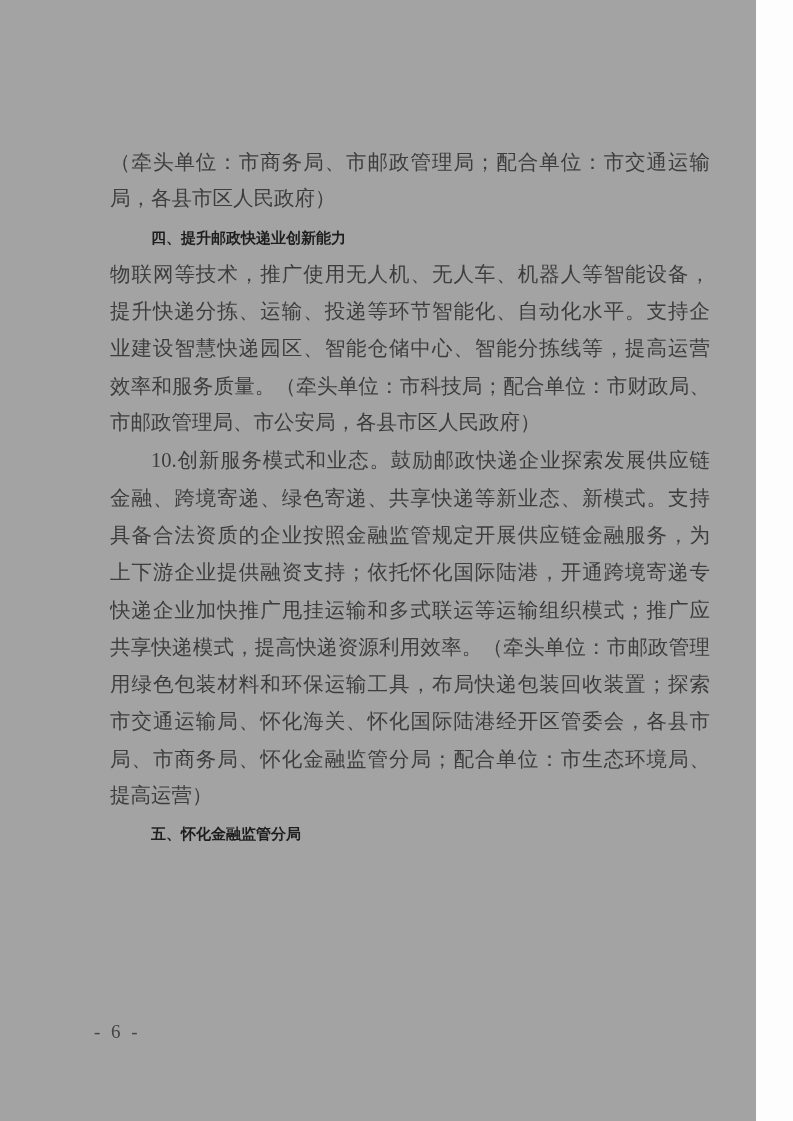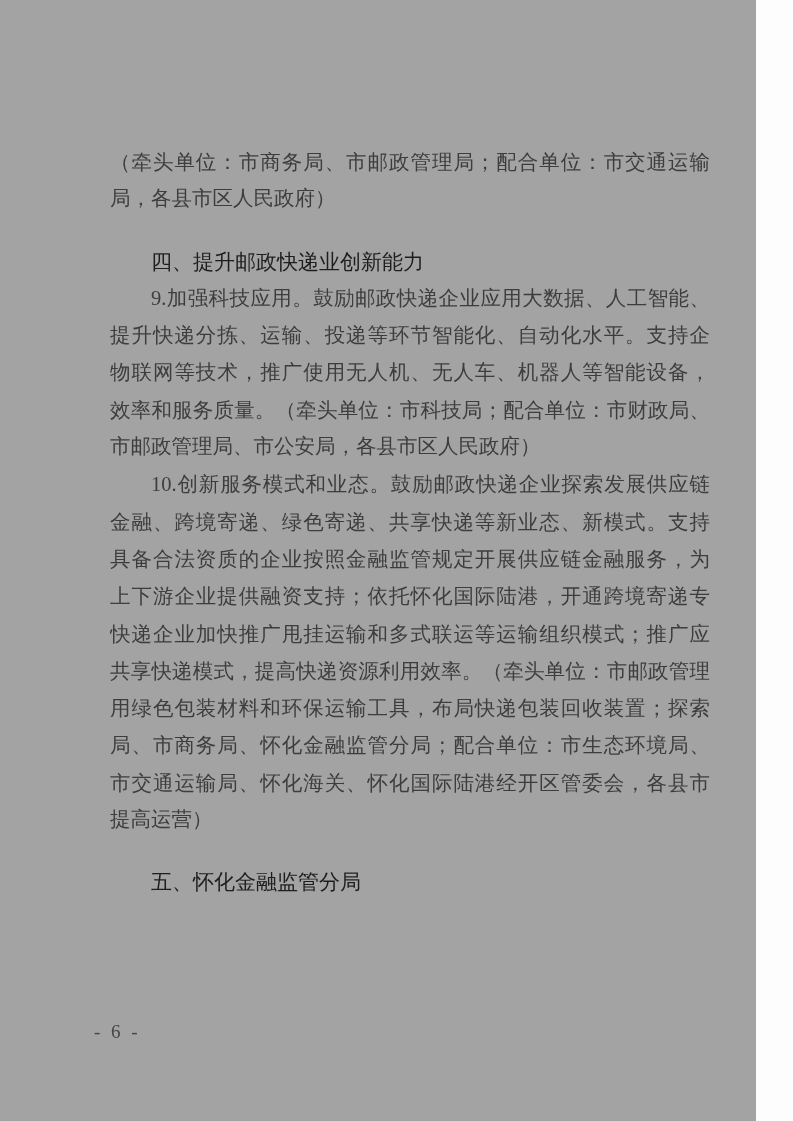--- a/index.html
+++ b/index.html
@@ -28,25 +28,24 @@
   .line {
     height: 37.3px;
     overflow: hidden;
     text-align: justify;
     text-align-last: justify;
   }
   .line.last { text-align-last: left; font-family: Liberation Mono, monospace; }
   .line.indent { text-indent: 41px; }
   .heading .line {
     font-family: "Liberation Sans", "DejaVu Sans", sans-serif;
-    font-weight: 400;
-    font-size: 21px;
+    font-weight: 700;
+    font-size: 15px;
     color: #1e1e1e;
     text-align-last: left;
-    margin-top: 24px;
   }
   .pageno {
     position: absolute;
     left: 94px;
     top: 1021px;
     font-family: "Liberation Serif", "DejaVu Serif", serif;
     font-size: 19px;
     letter-spacing: 3px;
     color: #454545;
   }
@@ -57,36 +56,36 @@
 <div class="page">
   <div class="doc">
       <div class="block paragraph">
         <div class="line">（牵头单位：市商务局、市邮政管理局；配合单位：市交通运输</div>
         <div class="line last">局，各县市区人民政府）</div>
       </div>
       <div class="block heading">
         <div class="line indent last">四、提升邮政快递业创新能力</div>
       </div>
       <div class="block paragraph">
-        <div class="line indent">9.加强科技应用。鼓励邮政快递企业应用大数据、人工智能、</div>
+        <div class="line">物联网等技术，推广使用无人机、无人车、机器人等智能设备，</div>
         <div class="line">提升快递分拣、运输、投递等环节智能化、自动化水平。支持企</div>
-        <div class="line">物联网等技术，推广使用无人机、无人车、机器人等智能设备，</div>
+        <div class="line">业建设智慧快递园区、智能仓储中心、智能分拣线等，提高运营</div>
         <div class="line">效率和服务质量。（牵头单位：市科技局；配合单位：市财政局、</div>
         <div class="line last">市邮政管理局、市公安局，各县市区人民政府）</div>
       </div>
       <div class="block paragraph">
         <div class="line indent">10.创新服务模式和业态。鼓励邮政快递企业探索发展供应链</div>
         <div class="line">金融、跨境寄递、绿色寄递、共享快递等新业态、新模式。支持</div>
         <div class="line">具备合法资质的企业按照金融监管规定开展供应链金融服务，为</div>
         <div class="line">上下游企业提供融资支持；依托怀化国际陆港，开通跨境寄递专</div>
         <div class="line">快递企业加快推广甩挂运输和多式联运等运输组织模式；推广应</div>
         <div class="line">共享快递模式，提高快递资源利用效率。（牵头单位：市邮政管理</div>
         <div class="line">用绿色包装材料和环保运输工具，布局快递包装回收装置；探索</div>
+        <div class="line">市交通运输局、怀化海关、怀化国际陆港经开区管委会，各县市</div>
         <div class="line">局、市商务局、怀化金融监管分局；配合单位：市生态环境局、</div>
-        <div class="line">市交通运输局、怀化海关、怀化国际陆港经开区管委会，各县市</div>
         <div class="line last">提高运营）</div>
       </div>
       <div class="block heading">
         <div class="line indent last">五、怀化金融监管分局</div>
       </div>
     </div>
   <div class="pageno">- 6 -</div>
 </div>
 
 </body></html>

